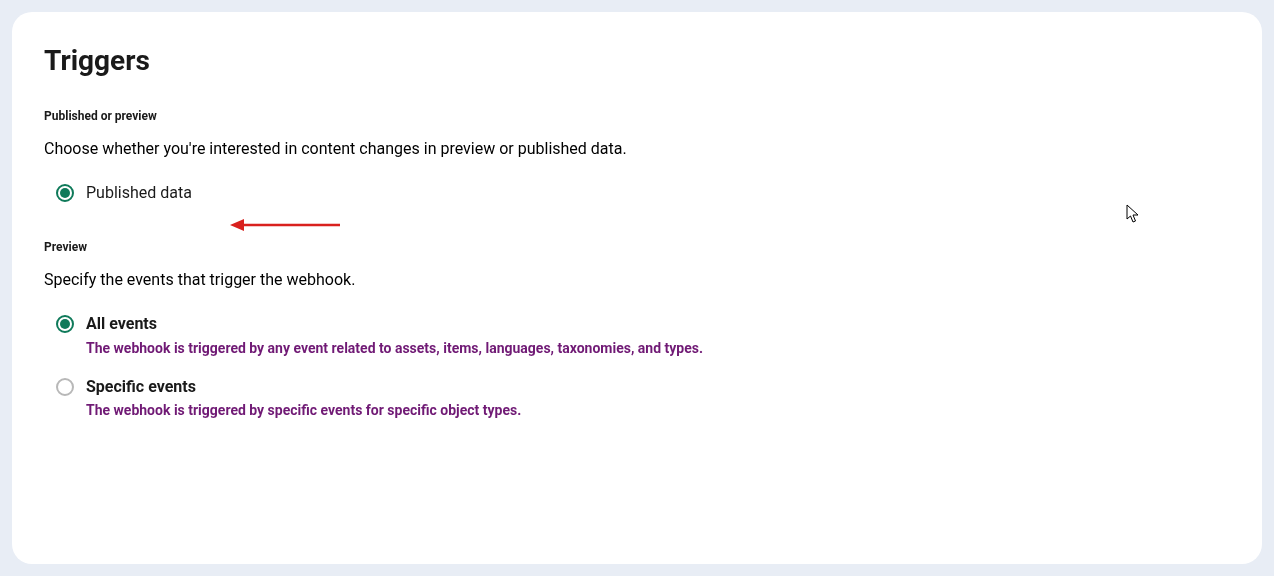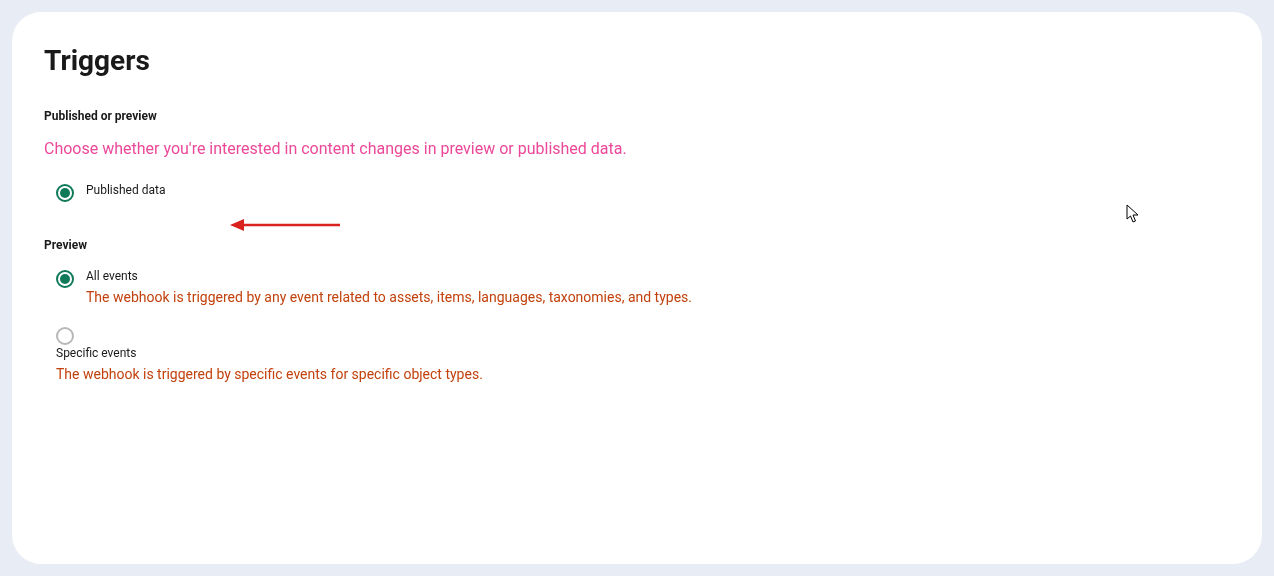--- a/index.html
+++ b/index.html
@@ -10,40 +10,40 @@
     body {
       font-family: -apple-system, BlinkMacSystemFont, 'Segoe UI', Roboto, Oxygen, Ubuntu, sans-serif;
       background: #e8edf5;
       width: 1274px;
       height: 576px;
       padding: 12px;
       position: relative;
     }
     .card {
       background: #ffffff;
-      border-radius: 29px;
+      border-radius: 20px;
       padding: 32px 32px 24px 32px;
       height: 100%;
       overflow: hidden;
     }
     .page-title {
       font-size: 28px;
       font-weight: 700;
       color: #1a1a1a;
       margin-bottom: 32px;
     }
     .section-title {
       font-size: 12px;
       font-weight: 700;
       color: #1a1a1a;
       margin-bottom: 16px;
     }
     .section-desc {
       font-size: 16px;
-      color: #ec4899;
+      color: #000000;
       margin-bottom: 24px;
     }
     .radio-group {
       padding-left: 12px;
       margin-bottom: 36px;
     }
     .radio-row {
       display: flex;
       align-items: flex-start;
       margin-bottom: 24px;
@@ -75,27 +75,27 @@
       width: 10px;
       height: 10px;
       background: #0f7a5a;
       border-radius: 50%;
     }
     .radio-text-block {
       display: flex;
       flex-direction: column;
     }
     .radio-label {
-      font-size: 12px;
+      font-size: 16px;
       color: #1a1a1a;
       line-height: 1.4;
     }
     .radio-sub {
       font-size: 14px;
-      color: #c2410c;
+      color: #701a75;
       margin-top: 4px;
     }
     .arrow {
       position: absolute;
       top: 218px;
       left: 230px;
       display: flex;
       align-items: center;
     }
     .arrow svg {
@@ -119,30 +119,31 @@
   <div class="radio-group">
     <div class="radio-row">
       <span class="radio selected"></span>
       <div class="radio-text-block">
         <span class="radio-label">Published data</span>
       </div>
     </div>
   </div>
 
   <h2 class="section-title">Preview</h2>
+  <p class="section-desc">Specify the events that trigger the webhook.</p>
 
-  <div class="radio-group" style="margin-bottom:0;">
+  <div class="radio-group" style="margin-bottom:0;font-weight:bold;">
     <div class="radio-row" style="margin-bottom:20px;">
       <span class="radio selected"></span>
       <div class="radio-text-block">
         <span class="radio-label">All events</span>
         <span class="radio-sub">The webhook is triggered by any event related to assets, items, languages, taxonomies, and types.</span>
       </div>
     </div>
-    <div class="radio-row" style="margin-bottom:4px;flex-direction:column;">
+    <div class="radio-row" style="margin-bottom:4px;">
       <span class="radio"></span>
       <div class="radio-text-block">
         <span class="radio-label">Specific events</span>
         <span class="radio-sub">The webhook is triggered by specific events for specific object types.</span>
       </div>
     </div>
   </div>
 </div>
 
 <div class="arrow">

